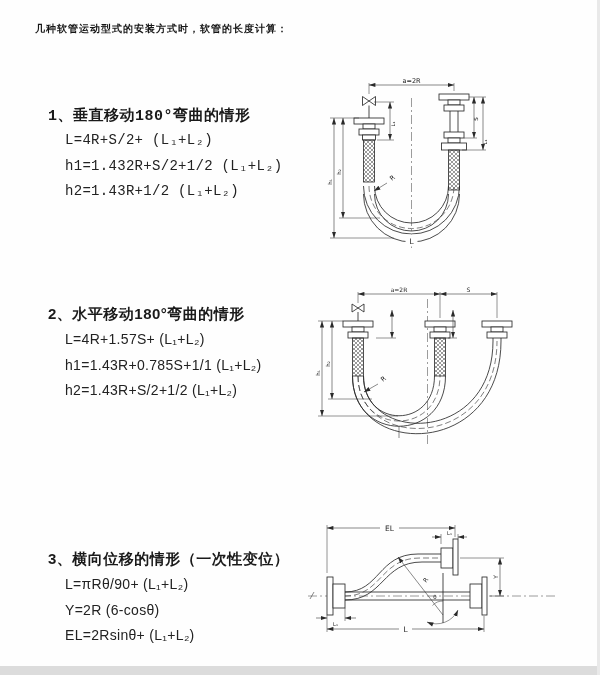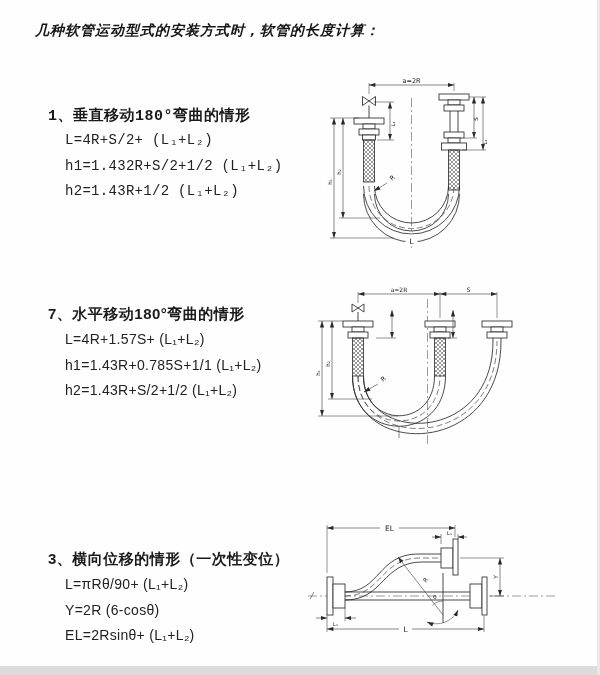--- a/index.html
+++ b/index.html
@@ -2,22 +2,22 @@
 <html><head>
 <meta charset="utf-8">
 <style>
   html,body{margin:0;padding:0;background:#ffffff;}
   .page{
     position:relative;width:600px;height:675px;background:#fefefe;
     font-family:"Liberation Sans","DejaVu Sans",sans-serif;color:#1c1c1c;
     overflow:hidden;
   }
   .page-title{
-    position:absolute;left:35px;top:22px;font-size:14px;font-weight:bold;
-    letter-spacing:1px;color:#161616;font-style:italic;
+    position:absolute;left:35px;top:22px;font-size:10px;font-weight:bold;
+    letter-spacing:1px;color:#161616;
   }
   .section{position:absolute;left:48px;}
   .sec-heading{font-size:15px;font-weight:bold;letter-spacing:.5px;color:#1a1a1a;height:22px;}
   .formula{font-size:14px;letter-spacing:.3px;color:#222;padding-left:17px;height:25.5px;line-height:25.5px;white-space:pre;}
   #sec1{top:106px;font-family:Liberation Mono, monospace;}
   #sec2{top:305px;}
   #sec3{top:550px;}
   .diag{position:absolute;}
   #d1{left:316px;top:70px;}
   #d2{left:310px;top:281px;}
@@ -41,21 +41,21 @@
   <div class="page-title">几种软管运动型式的安装方式时，软管的长度计算：</div>
 
   <div class="section" id="sec1">
     <div class="sec-heading">1、垂直移动180°弯曲的情形</div>
     <div class="formula">L=4R+S/2+ (L₁+L₂)</div>
     <div class="formula">h1=1.432R+S/2+1/2 (L₁+L₂)</div>
     <div class="formula">h2=1.43R+1/2 (L₁+L₂)</div>
   </div>
 
   <div class="section" id="sec2">
-    <div class="sec-heading">7、水平移动180°弯曲的情形</div>
+    <div class="sec-heading">2、水平移动180°弯曲的情形</div>
     <div class="formula">L=4R+1.57S+ (L₁+L₂)</div>
     <div class="formula">h1=1.43R+0.785S+1/1 (L₁+L₂)</div>
     <div class="formula">h2=1.43R+S/2+1/2 (L₁+L₂)</div>
   </div>
 
   <div class="section" id="sec3">
     <div class="sec-heading">3、横向位移的情形（一次性变位）</div>
     <div class="formula">L=πRθ/90+ (L₁+L₂)</div>
     <div class="formula">Y=2R (6-cosθ)</div>
     <div class="formula">EL=2Rsinθ+ (L₁+L₂)</div>

